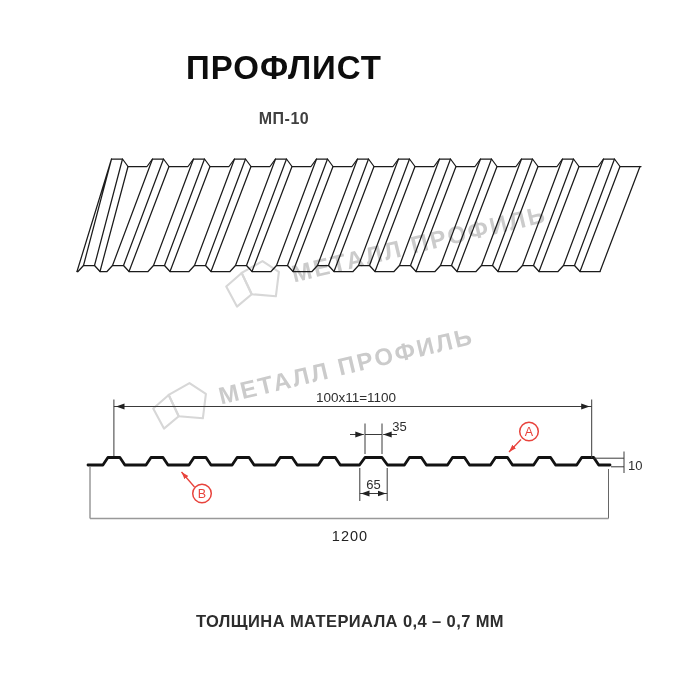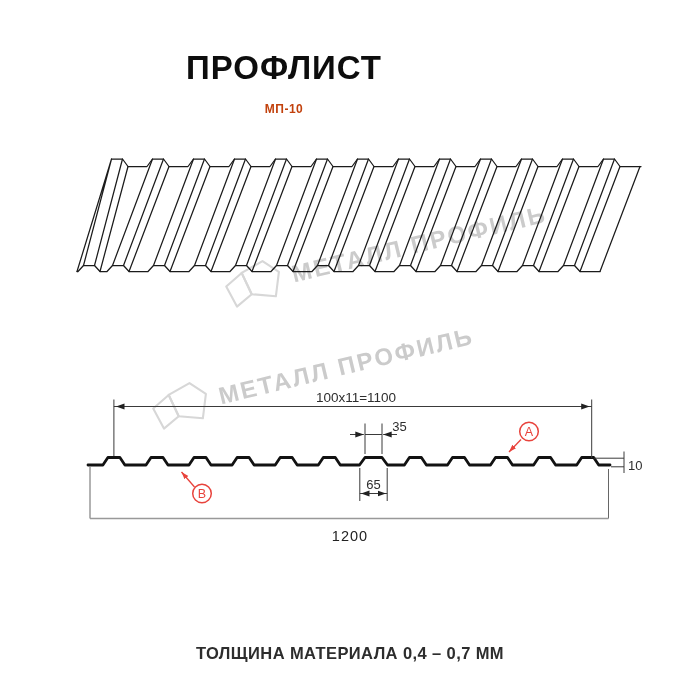--- a/index.html
+++ b/index.html
@@ -2,24 +2,24 @@
 <html><head>
 <meta charset="utf-8">
 <style>
   html,body{margin:0;padding:0;}
   body{
     width:700px;height:700px;position:relative;overflow:hidden;
     background:#ffffff;font-family:"Liberation Sans",sans-serif;
   }
   .header{position:absolute;left:0;top:50px;width:568px;text-align:center;z-index:3;}
   .title{font-size:33px;font-weight:800;letter-spacing:1px;color:#0d0d0d;line-height:1.1;}
-  .subtitle{margin-top:16px;font-size:12px;font-weight:600;letter-spacing:0.5px;color:#c2410c;}
+  .subtitle{margin-top:24px;font-size:16px;font-weight:600;letter-spacing:0.5px;color:#404040;}
   .footer{
     position:absolute;left:0;top:612px;width:700px;text-align:center;z-index:3;
-    font-size:16.5px;font-weight:600;letter-spacing:0.4px;color:#2d2d2d;margin-top:32px;
+    font-size:16.5px;font-weight:600;letter-spacing:0.4px;color:#2d2d2d;
   }
   .watermark{
     position:absolute;z-index:1;display:flex;align-items:center;gap:8px;
     transform:rotate(-13.5deg);transform-origin:0 50%;white-space:nowrap;
     font-weight:700;font-size:24px;letter-spacing:2.2px;color:#cbcbcb;
     user-select:none;
   }
   .wm-1{left:224px;top:268px;}
   .wm-2{left:151px;top:390px;}
   .wm-logo{flex:0 0 auto;}

